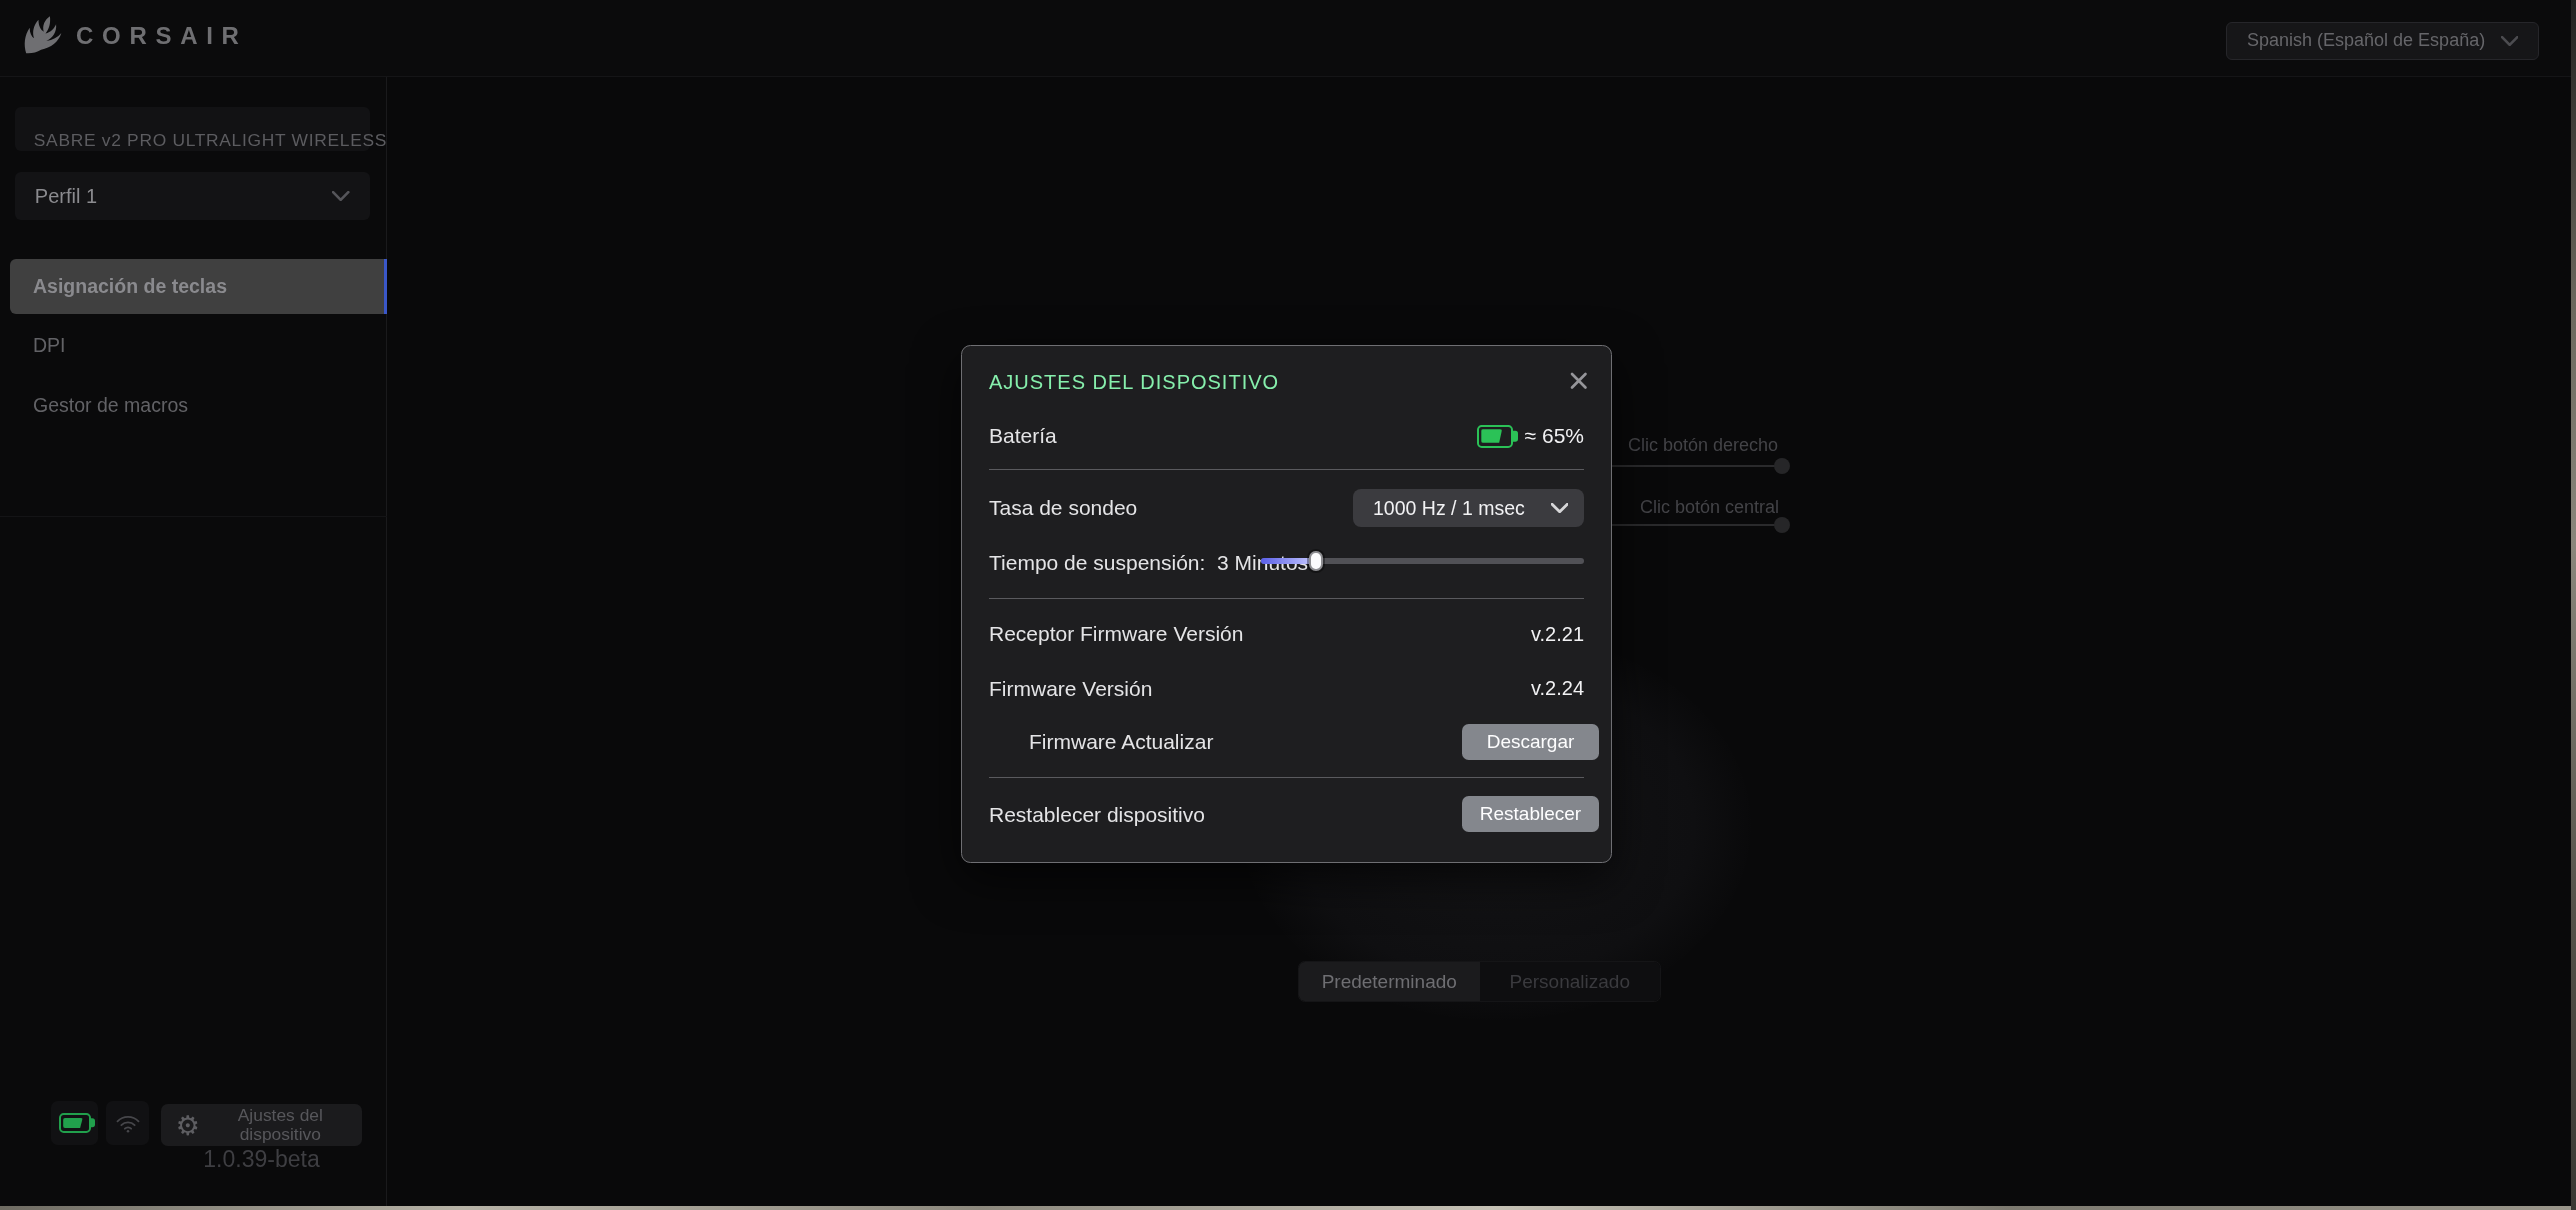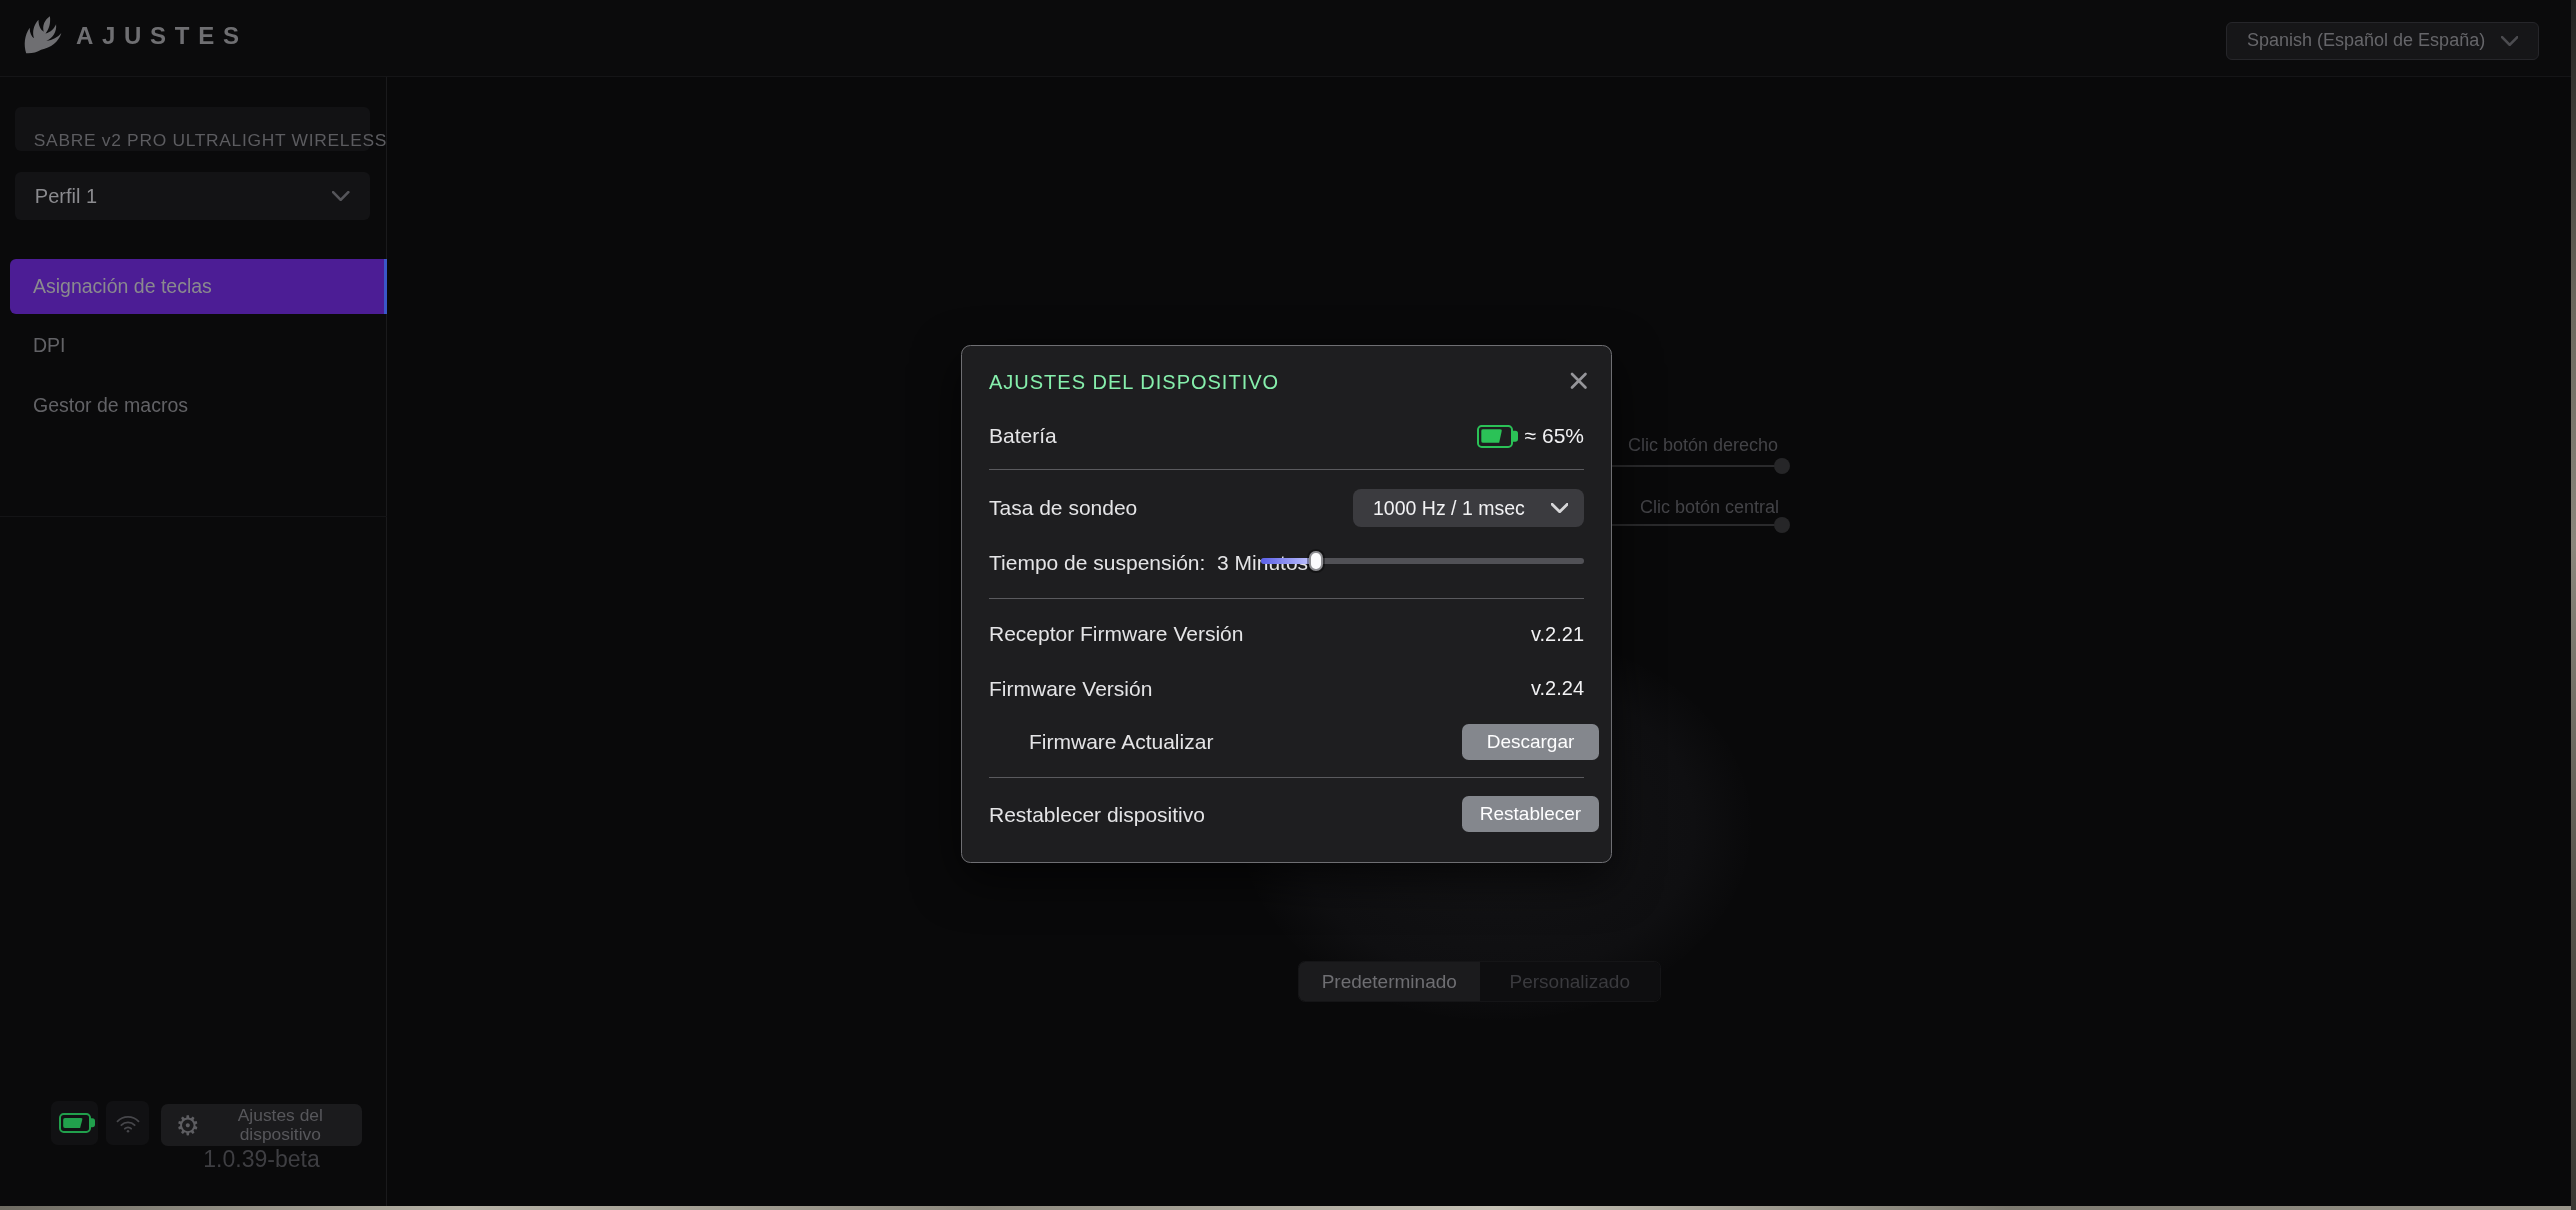--- a/index.html
+++ b/index.html
@@ -43,21 +43,21 @@
     background:#131315;color:#8b8b8f;font-size:20px;
     display:flex;align-items:center;padding:0 20px;cursor:pointer;
   }
   .profile-box .chev{margin-left:auto;color:#55555a;}
   .nav-item{
     position:absolute;left:10px;width:377px;height:55px;
     display:flex;align-items:center;padding-left:23px;
     color:#626266;font-size:19.5px;cursor:pointer;
   }
   .nav-item.active{
-    background:#4c1d95;color:#8a8a8e;border-radius:6px 0 0 6px;
+    background:#404040;color:#8a8a8e;border-radius:6px 0 0 6px;font-weight:bold;
   }
   .nav-item.active::after{
     content:"";position:absolute;right:0;top:0;bottom:0;width:2.7px;background:var(--accent);
   }
   .sidebar-sep{position:absolute;left:0;top:439px;width:387px;height:0.7px;background:#141416;}
 
   .foot-tile{
     position:absolute;top:1024px;height:44px;border-radius:6.7px;background:#111113;
     display:flex;align-items:center;justify-content:center;
   }
@@ -136,21 +136,21 @@
     background:linear-gradient(180deg,#222120,#6b675d 25%,#8a867c 45%,#55524a 75%,#3a3833);}
 </style>
 </head>
 <body>
 
 <div class="header">
   <div class="logo">
     <svg viewBox="0 0 100 96" fill="currentColor" aria-hidden="true">
       <path d="M14 86 C8 66 10 46 22 28 C22 40 26 48 32 52 C27 38 31 22 42 10 C42 24 47 33 54 37 C50 24 56 10 68 2 C70 18 66 32 58 41 C70 38 78 30 82 20 C84 38 74 52 60 58 C74 56 86 50 94 40 C88 60 70 74 48 78 C38 84 26 87 14 86 Z"></path>
     </svg>
-    <span class="logo-text">AJUSTES</span>
+    <span class="logo-text">CORSAIR</span>
   </div>
   <div class="lang-select">
     <span>Spanish (Español de España)</span>
     <span class="chev">
       <svg viewBox="0 0 16 9">
           <path d="M1 1l7 7 7-7" fill="none" stroke="currentColor" stroke-width="2.4" stroke-linecap="round" stroke-linejoin="round"></path>
         </svg>
     </span>
   </div>
 </div>

